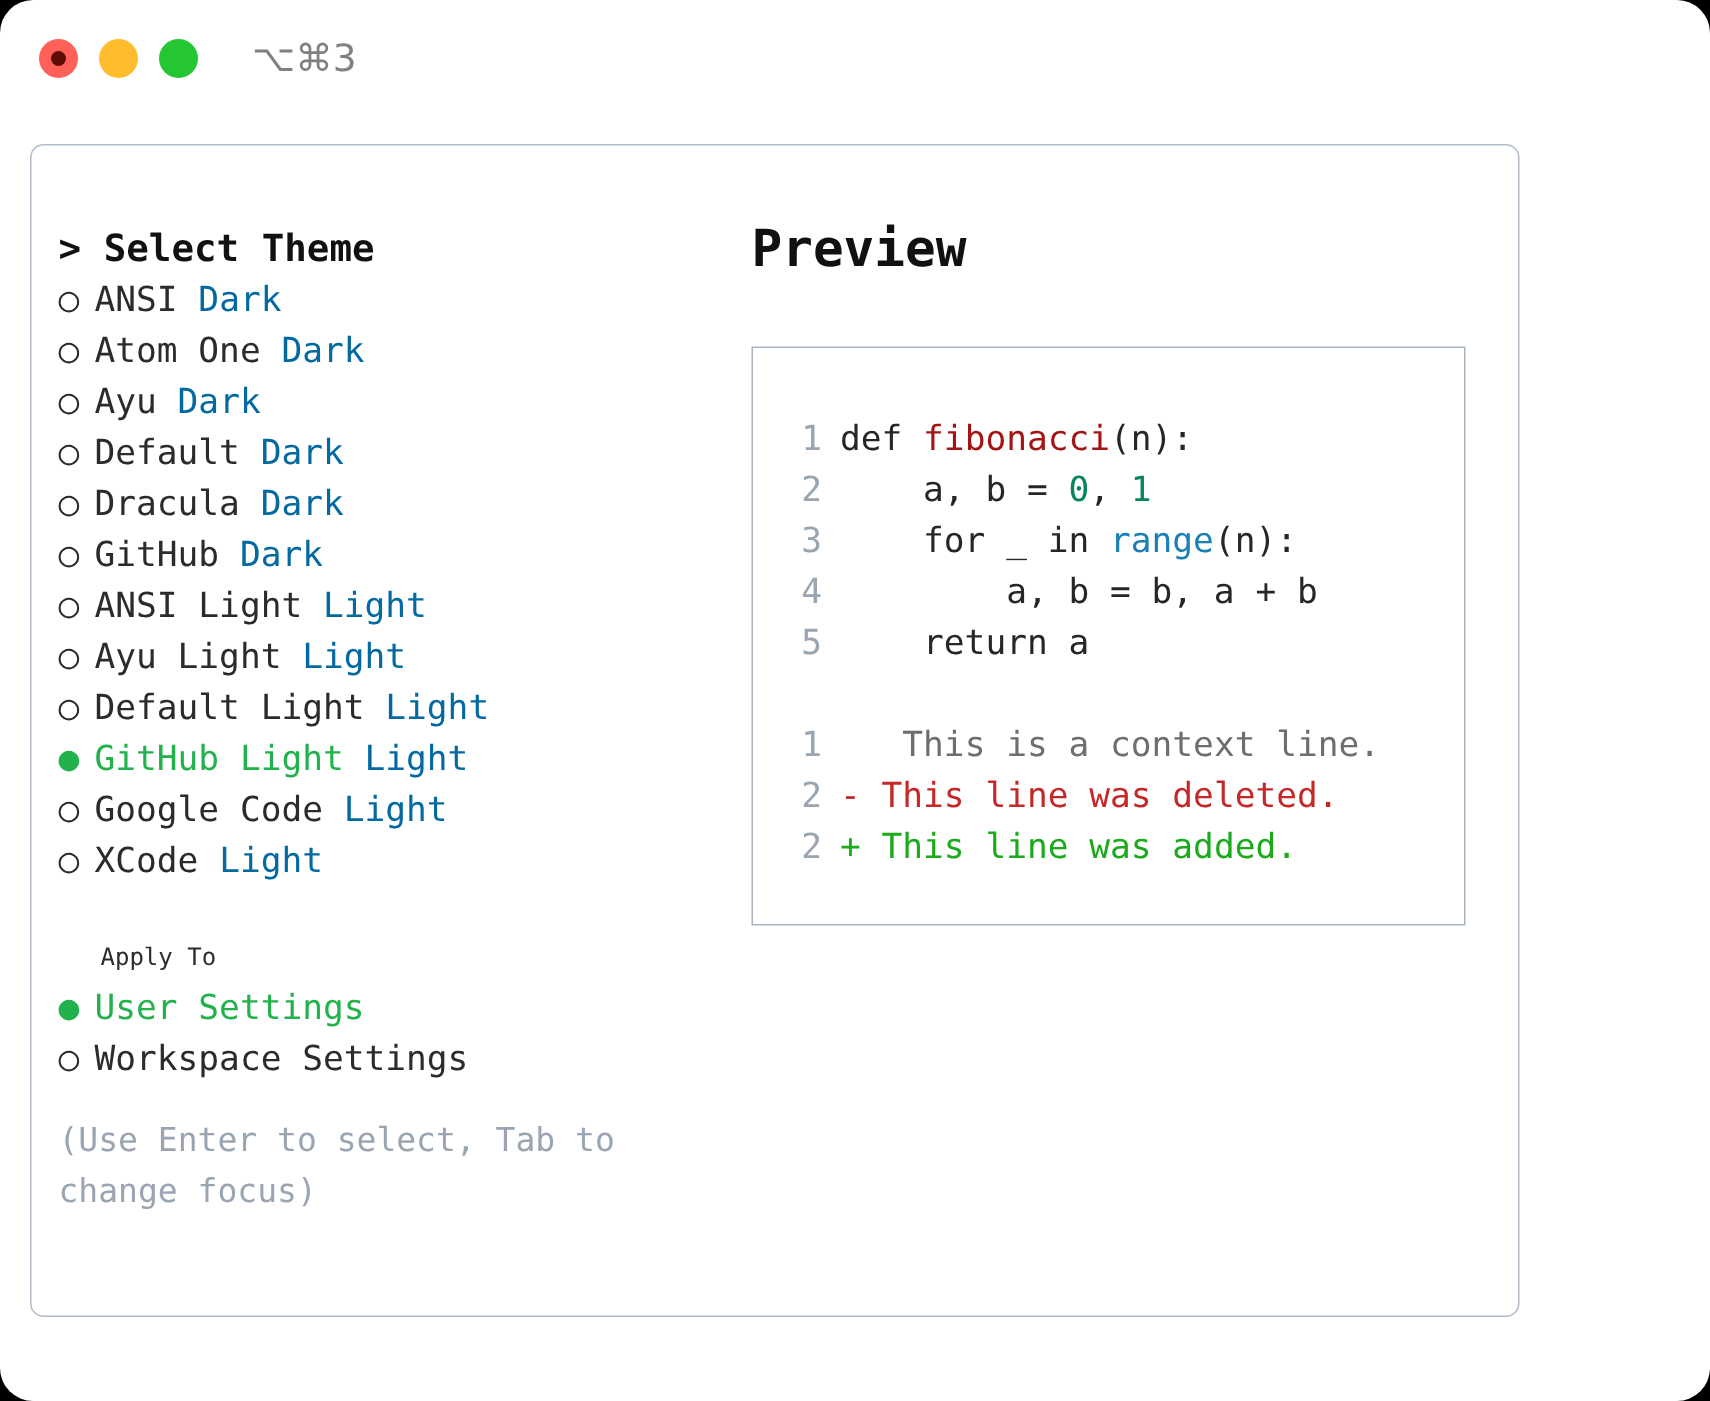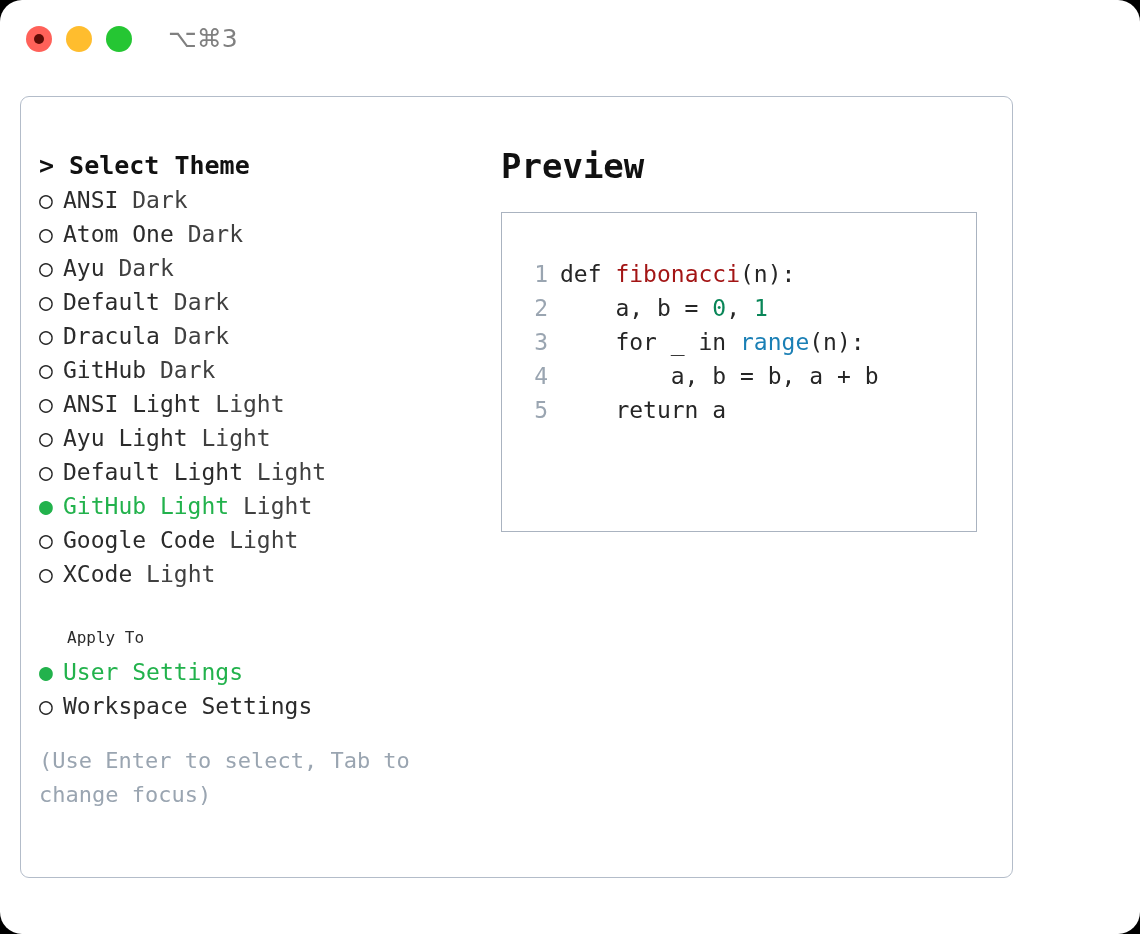--- a/index.html
+++ b/index.html
@@ -94,21 +94,21 @@
     color: #2b2b2b;
     white-space: pre;
   }
   .bullet {
     display: inline-block;
     width: 24px;
     color: #2b2b2b;
   }
   .row.selected .bullet,
   .row.selected .label { color: #22b24c; }
-  .tag { color: #404040; }
+  .tag { color: #0369a1; }
   .subhdr {
     font-size: 16px;
     line-height: 34px;
     color: #2b2b2b;
     white-space: pre;
     padding-left: 28px;
   }
   #hint {
     margin-top: 21px;
     font-size: 22px;
@@ -125,23 +125,23 @@
     top: 52px;
     width: 490px;
   }
   #preview-title {
     font-size: 34px;
     font-weight: bold;
     color: #111111;
     line-height: 34px;
   }
   #preview-box {
-    margin-top: 29px;
+    margin-top: 48px;
     width: 476px;
-    height: 320px;
+    height: 386px;
     border: 1.4px solid #aab3c0;
     box-sizing: border-box;
     background: #ffffff;
     padding: 44px 0 0 0;
   }
   .code-line {
     font-size: 23px;
     line-height: 34px;
     white-space: pre;
     padding-left: 20px;
@@ -208,17 +208,22 @@
       <div id="preview-title">Preview</div>
       <div id="preview-box">
         <div id="code-block">
             <div class="code-line"><span class="ln">1</span><span>def </span><span class="fn">fibonacci</span><span>(n):</span></div>
             <div class="code-line"><span class="ln">2</span><span>    a, b = </span><span class="num">0</span><span>, </span><span class="num">1</span></div>
             <div class="code-line"><span class="ln">3</span><span>    for _ in </span><span class="bi">range</span><span>(n):</span></div>
             <div class="code-line"><span class="ln">4</span><span>        a, b = b, a + b</span></div>
             <div class="code-line"><span class="ln">5</span><span>    return a</span></div>
           </div>
         <div class="gap"></div>
+        <div id="diff-block">
+            <div class="code-line"><span class="ln">1</span><span class="ctx"> </span><span class="ctx">  This is a context line.</span></div>
+            <div class="code-line"><span class="ln">2</span><span class="del">-</span><span class="del"> This line was deleted.</span></div>
+            <div class="code-line"><span class="ln">2</span><span class="add">+</span><span class="add"> This line was added.</span></div>
+          </div>
       </div>
     </div>
 
   </div>
 </div>
 
 </body></html>

